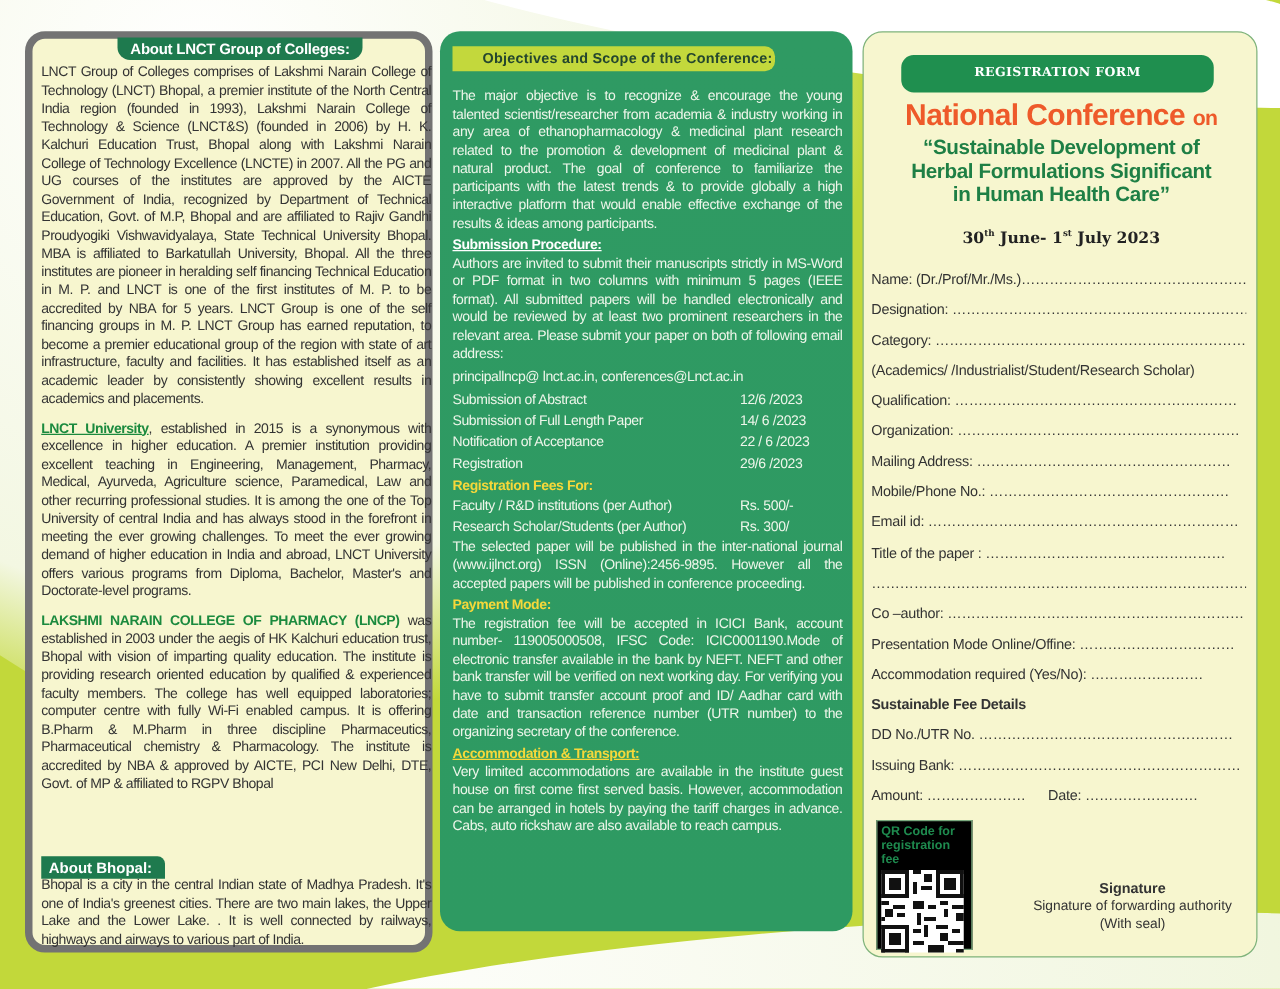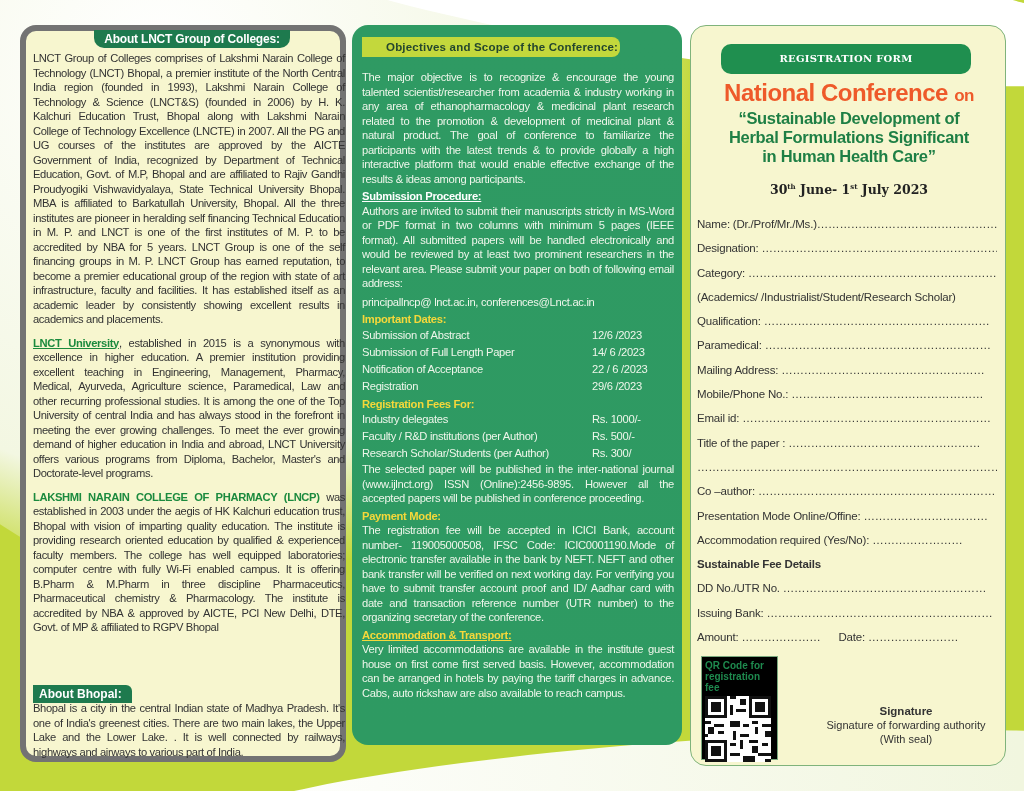--- a/index.html
+++ b/index.html
@@ -158,45 +158,40 @@
   <div class="bhopal-body">Bhopal is a city in the central Indian state of Madhya Pradesh. It's one of India's greenest cities. There are two main lakes, the Upper Lake and the Lower Lake. . It is well connected by railways, highways and airways to various part of India.</div>
 </section>
 
 <section class="panel panel-mid">
   <div class="mid-title">Objectives and Scope of the Conference:</div>
   <div class="mid-body">
     <p>The major objective is to recognize &amp; encourage the young talented scientist/researcher from academia &amp; industry working in any area of ethanopharmacology &amp; medicinal plant research related to the promotion &amp; development of medicinal plant &amp; natural product. The goal of conference to familiarize the participants with the latest trends &amp; to provide globally a high interactive platform that would enable effective exchange of the results &amp; ideas among participants.</p>
     <div class="mid-sub-white">Submission Procedure:</div>
     <p>Authors are invited to submit their manuscripts strictly in MS-Word or PDF format in two columns with minimum 5 pages (IEEE format). All submitted papers will be handled electronically and would be reviewed by at least two prominent researchers in the relevant area. Please submit your paper on both of following email address:</p>
     <p style="margin-top:4px;">principallncp@ lnct.ac.in, conferences@Lnct.ac.in</p>
-    <div class="mid-sub-yellow">Important Dates:</div>
     <div>
       <div class="kv-row">
           <span class="k">Submission of Abstract</span>
           <span class="v">12/6 /2023</span>
         </div>
       <div class="kv-row">
           <span class="k">Submission of Full Length Paper</span>
           <span class="v">14/ 6 /2023</span>
         </div>
       <div class="kv-row">
           <span class="k">Notification of Acceptance</span>
           <span class="v">22 / 6 /2023</span>
         </div>
       <div class="kv-row">
           <span class="k">Registration</span>
           <span class="v">29/6 /2023</span>
         </div>
     </div>
     <div class="mid-sub-yellow">Registration Fees For:</div>
     <div>
-      <div class="kv-row">
-          <span class="k">Industry delegates</span>
-          <span class="v">Rs. 1000/-</span>
-        </div>
       <div class="kv-row">
           <span class="k">Faculty / R&amp;D institutions (per Author)</span>
           <span class="v">Rs. 500/-</span>
         </div>
       <div class="kv-row">
           <span class="k">Research Scholar/Students (per Author)</span>
           <span class="v">Rs. 300/</span>
         </div>
     </div>
     <p>The selected paper will be published in the inter-national journal (www.ijlnct.org) ISSN (Online):2456-9895. However all the accepted papers will be published in conference proceeding.</p>
@@ -221,21 +216,21 @@
   <div class="conf-date">
     <span>30</span><sup>th</sup><span> June- 1</span><sup>st</sup><span> July 2023</span>
   </div>
 
   <div class="form-fields">
     <div class="field-row">Name: (Dr./Prof/Mr./Ms.)……………………………………………</div>
     <div class="field-row">Designation: ………………………………………………………</div>
     <div class="field-row">Category: ……………………………………………………………</div>
     <div class="field-row">(Academics/ /Industrialist/Student/Research Scholar)</div>
     <div class="field-row">Qualification: ……………………………………………………</div>
-    <div class="field-row">Paramedical: ……………………………………………………</div>
+    <div class="field-row">Organization: ……………………………………………………</div>
     <div class="field-row">Mailing Address: ………………………………………………</div>
     <div class="field-row">Mobile/Phone No.: ……………………………………………</div>
     <div class="field-row">Email id: …………………………………………………………</div>
     <div class="field-row">Title of the paper : ……………………………………………</div>
     <div class="field-row">…………………………………………………………………………</div>
     <div class="field-row">Co –author: ………………………………………………………</div>
     <div class="field-row">Presentation Mode Online/Offine: ……………………………</div>
     <div class="field-row">Accommodation required (Yes/No): ……………………</div>
     <div class="field-row fee-title">Sustainable Fee Details</div>
     <div class="field-row">DD No./UTR No. ………………………………………………</div>

